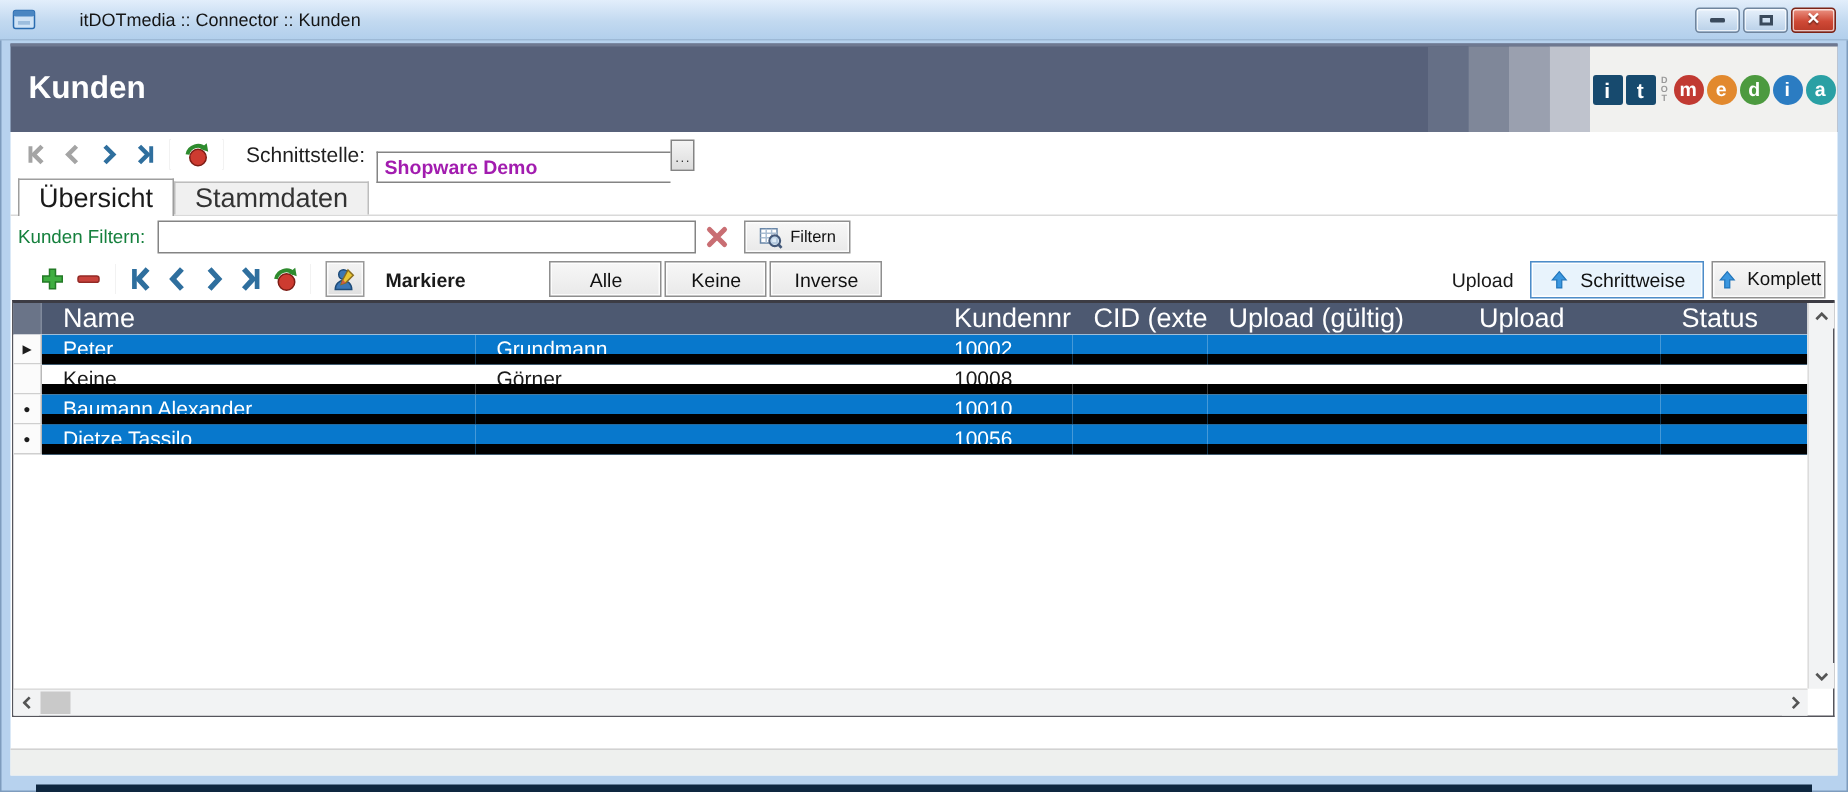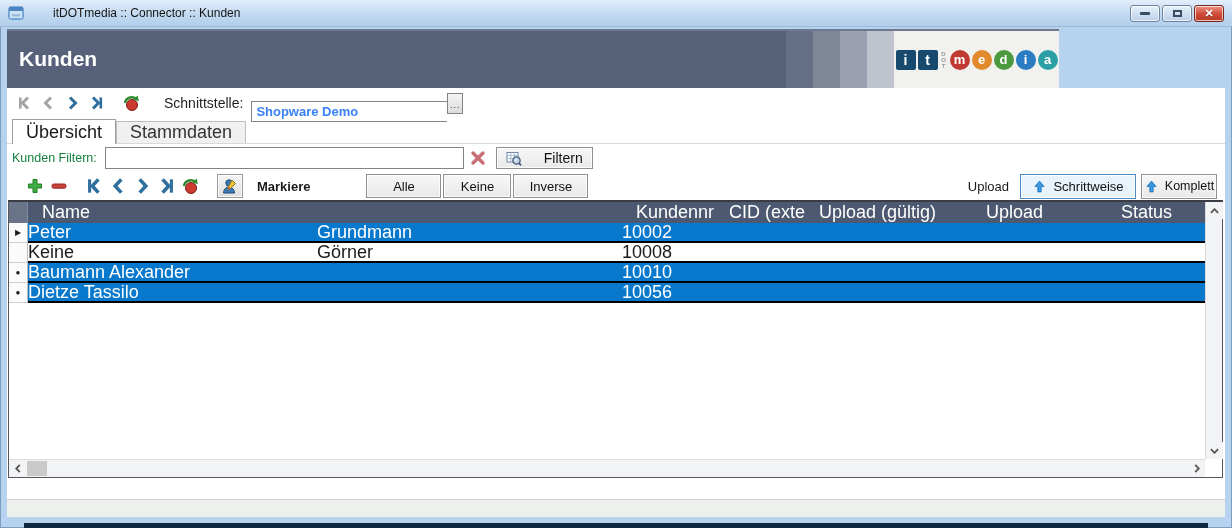--- a/index.html
+++ b/index.html
@@ -17,21 +17,21 @@
   .winbtns { margin-left:auto; display:flex; gap:2px; padding-right:2px; }
   .wbtn { width:30px; height:17px; border-radius:3px; border:1px solid #70859d;
           background:linear-gradient(#e7f1fb,#b9d0e8); display:flex; align-items:center; justify-content:center;
           box-shadow: inset 0 0 0 1px rgba(255,255,255,.7); cursor:pointer; }
   .wbtn.close { background:linear-gradient(#eb9384,#cf4936 55%,#b93a28); border-color:#7c2417; }
   .g-min { width:10px; height:3px; background:#3a4a5c; border-radius:1px; }
   .g-max { width:9px; height:7px; border:2px solid #3a4a5c; background:transparent; }
   .g-x { font-size:11px; font-weight:bold; color:#fff; line-height:1; text-shadow:0 1px 1px rgba(0,0,0,.4); }
 
   
-  .band { position:absolute; left:7px; top:29px; width:1052px; height:59px; background:#57617a;
+  .band { position:absolute; left:7px; top:29px; width:1218px; height:59px; background:#57617a;
           border-top:2px solid #6e7890; }
   .band-title { position:absolute; left:12px; top:16px; font-size:21px; font-weight:bold; color:#fff; }
   .stripes { position:absolute; right:165px; top:0; bottom:0; display:flex; }
   .stripes div { width:27px; height:100%; }
   .s1{background:#656f86;} .s2{background:#7f8799;} .s3{background:#9aa0af;} .s4{background:#bfc3cd;}
   .logopanel { position:absolute; right:0; top:0; bottom:0; width:165px; background:#f1f1ef;
                display:flex; align-items:center; justify-content:center; gap:2px; }
   .lsq { width:20px; height:20px; background:#174a6e; color:#fff; font-weight:bold; font-size:14px;
          display:flex; align-items:center; justify-content:center; border-radius:2px; }
   .ldot { writing-mode:vertical-lr; text-orientation:upright; font-size:6px; color:#9a9a9a;
@@ -44,42 +44,42 @@
   
   .content { position:absolute; left:7px; top:88px; width:1218px; height:429px; background:#fff; }
 
   .navrow { position:absolute; left:0; top:0; width:100%; height:30px; display:flex; align-items:center; }
   .navrow .navic:first-child { margin-left:5px; }
   .navic { width:24px; height:22px; display:flex; align-items:center; justify-content:center; cursor:pointer; }
   .vsep { width:1px; height:20px; background:#c9c9c9; border-right:1px solid #fff; margin:0 5px; }
   .lbl { font-size:14px; color:#1f1f1f; }
   .schn-lbl { margin:0 8px 0 10px; }
   .txt-box { height:21px; border:1px solid #848484; background:#fff; font-family:"Liberation Sans",sans-serif; }
-  .schn-input { width:196px; font-weight:bold; color:#3b82f6; font-size:13px; padding:0 4px; border-right:none;margin-top:17px; }
+  .schn-input { width:196px; font-weight:bold; color:#a21caf; font-size:13px; padding:0 4px; border-right:none;margin-top:17px; }
   .browse-btn { width:16px; height:21px; border:1px solid #848484; background:linear-gradient(#f4f4f4,#dcdcdc);
                 font-size:9px; letter-spacing:1px; color:#333; display:flex; align-items:flex-end; justify-content:center;
                 padding-bottom:3px; cursor:pointer; }
 
   
   .tabrow { position:absolute; left:0; top:30px; width:100%; height:26px; display:flex; align-items:flex-end;
             border-bottom:1px solid #d9d9d9; padding-left:5px; }
   .tab { font-size:18px; padding:0 13px; display:flex; align-items:center; cursor:pointer; }
   .tab.active { height:25px; background:#fff; border:1px solid #9e9e9e; border-bottom:none; position:relative;
                 margin-bottom:-1px; z-index:2; }
   .tab.inactive { height:22px; background:#f0f0f0; border:1px solid #bdbdbd; border-bottom:none; color:#333; }
 
   
   .filterrow { position:absolute; left:0; top:56px; width:100%; height:28px; display:flex; align-items:center; }
   .filter-lbl { margin-left:5px; font-size:12.5px; color:#15803d; }
   .filter-input { margin-left:8px; width:359px; height:22px; padding:0 4px; font-size:12.5px; }
   .clear-x { width:20px; height:20px; margin-left:4px; display:flex; align-items:center; justify-content:center; cursor:pointer; }
   .btn { border:1px solid #8f8f8f; background:linear-gradient(#f7f7f7,#e9e9e9); font-size:13px; color:#111;
          display:flex; align-items:center; justify-content:center; cursor:pointer;
          box-shadow: inset 0 0 0 1px rgba(255,255,255,.8); }
-  .filtern-btn { margin-left:8px; height:22px; padding:0 9px; gap:22px; font-size:14px; }
+  .filtern-btn { margin-left:8px; height:22px; padding:0 9px; gap:5px; font-size:11px; }
 
   
   .toolrow { position:absolute; left:0; top:84px; width:100%; height:28px; display:flex; align-items:center;padding-left:12px; }
   .sq-ic { width:24px; height:22px; display:flex; align-items:center; justify-content:center; cursor:pointer; }
   .edit-btn { width:26px; height:24px; border:1px solid #9a9a9a; background:linear-gradient(#f4f4f4,#e0e0e0);
               display:flex; align-items:center; justify-content:center; cursor:pointer;
               box-shadow: inset 0 0 0 1px rgba(255,255,255,.8); margin-left:4px; }
   .markiere { font-weight:bold; font-size:13px; margin:0 0 0 14px; }
   .seg { height:24px; margin-left:2px; }
   .b-alle{ width:75px; margin-left:56px; } .b-keine{ width:68px; } .b-inverse{ width:75px; }
@@ -92,21 +92,21 @@
   
   .grid { position:absolute; left:1px; top:112px; width:1215px; height:278px; background:#fff;
           border:1px solid #55555c; border-top:2px solid #3c3c44; }
   .ghead { display:grid; grid-template-columns:19px 289px 305px 93px 90px 167px 135px 1fr;
            height:21px; background:#4d5971; margin-right:17px; }
   .ghead .hc { color:#ffffff; font-size:18px; line-height:21px; padding-left:14px; overflow:hidden; white-space:nowrap; }
   .ghead .corner { background:#6a7488; border-right:1px solid #808a9c; padding:0; }
   .gbody { position:absolute; left:0; top:21px; right:17px; bottom:18px; overflow:hidden; background:#fff; }
   .grow { display:grid; grid-template-columns:19px 289px 305px 93px 90px 167px 135px 1fr;
           height:20px; cursor:default; }
-  .grow .dc { font-size:18px; line-height:19px; border-bottom:2px solid #000000;
+  .grow .dc { font-size:14px; line-height:19px; padding-left:14px; border-bottom:7px solid #000000;
               overflow:hidden; white-space:nowrap; }
   .grow.sel .dc { background:#0878cc; color:#fff; }
   .gut { background:#fbfbfb; border-right:1px solid #b9b9b9; border-bottom:1px solid #cfcfcf;
          display:flex; align-items:center; justify-content:center; font-size:8px; color:#1c1c1c; padding:0; }
   
   .vsb { position:absolute; top:0; right:0; width:17px; bottom:18px; background:#f2f3f4; border-left:1px solid #dcdcdc; }
   .sbtn { width:17px; height:17px; display:flex; align-items:center; justify-content:center; background:#f2f3f4; cursor:pointer; }
   .vsb .down { position:absolute; bottom:0; left:0; }
   .hsb { position:absolute; left:0; bottom:0; right:17px; height:18px; background:#f2f3f4; border-top:1px solid #dcdcdc;
          display:flex; align-items:center; }

